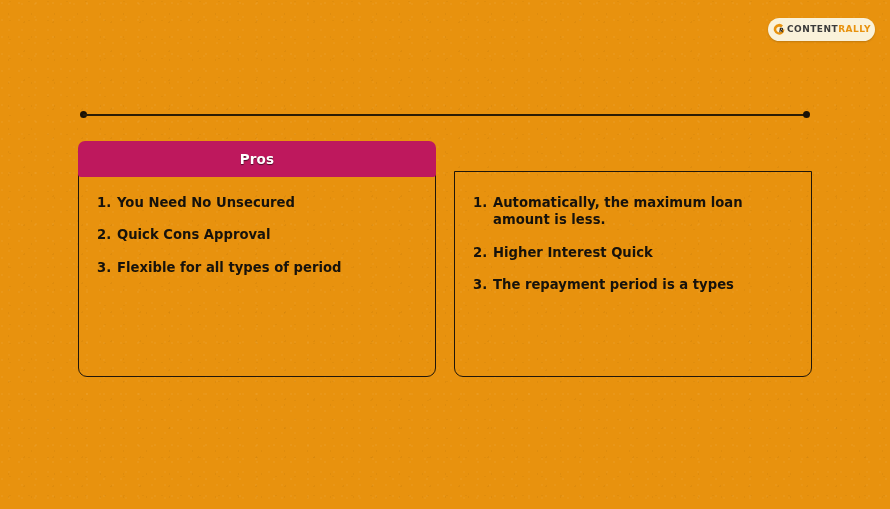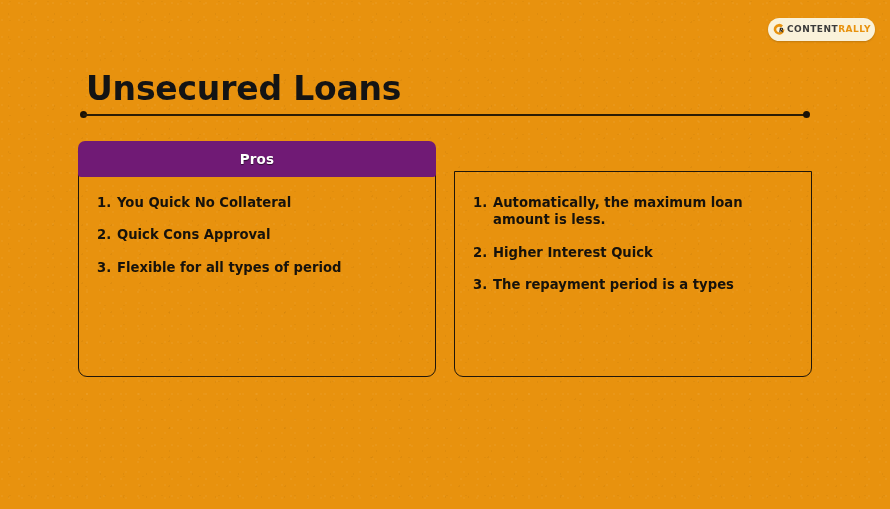--- a/index.html
+++ b/index.html
@@ -118,21 +118,21 @@
   }
   #panel-pros { left: 78px; }
   #panel-cons { left: 454px; }
 
   .panel-header {
     position: absolute;
     left: 0;
     top: 0;
     width: 100%;
     height: 36px;
-    background: #701a75;
+    background: #be185d;
     border-radius: 7px 7px 3px 3px;
     display: flex;
     align-items: center;
     justify-content: center;
     box-sizing: border-box;
     z-index: 2;
   }
   .panel-header-title {
     color: #ffffff;
     font-family: "DejaVu Sans", sans-serif;
@@ -185,34 +185,33 @@
 <div id="slide">
 
   <div id="logo-pill">
     <svg id="logo-mark" viewBox="0 0 24 24" aria-hidden="true">
       <path d="M17.6 5.6A8.6 8.6 0 1 0 20 12h-4.1a4.5 4.5 0 1 1-1.3-3.2z" fill="#e8920e"></path>
       <path d="M12.6 9.2h3.2a2.1 2.1 0 0 1 .45 4.15l1.7 3.05h-2.2l-1.5-2.85h-.75v2.85h-1.9zm1.9 1.55v1.45h1.1a.73.73 0 0 0 0-1.45z" fill="#2f2a23"></path>
     </svg>
     <span id="logo-wordmark"><span class="wm-content">CONTENT</span><span class="wm-rally">RALLY</span></span>
   </div>
 
-  <div id="page-title">Unsecured Loans</div>
 
   <div id="title-rule">
     <span class="rule-dot left"></span>
     <span class="rule-line"></span>
     <span class="rule-dot right"></span>
   </div>
 
   <div class="panel" id="panel-pros">
     <div class="panel-body">
       <ol class="panel-list">
         <li>
           <span class="li-num">1.</span>
-          <span class="li-text">You Quick No Collateral</span>
+          <span class="li-text">You Need No Unsecured</span>
         </li>
         <li>
           <span class="li-num">2.</span>
           <span class="li-text">Quick Cons Approval</span>
         </li>
         <li>
           <span class="li-num">3.</span>
           <span class="li-text">Flexible for all types of period</span>
         </li>
       </ol>

